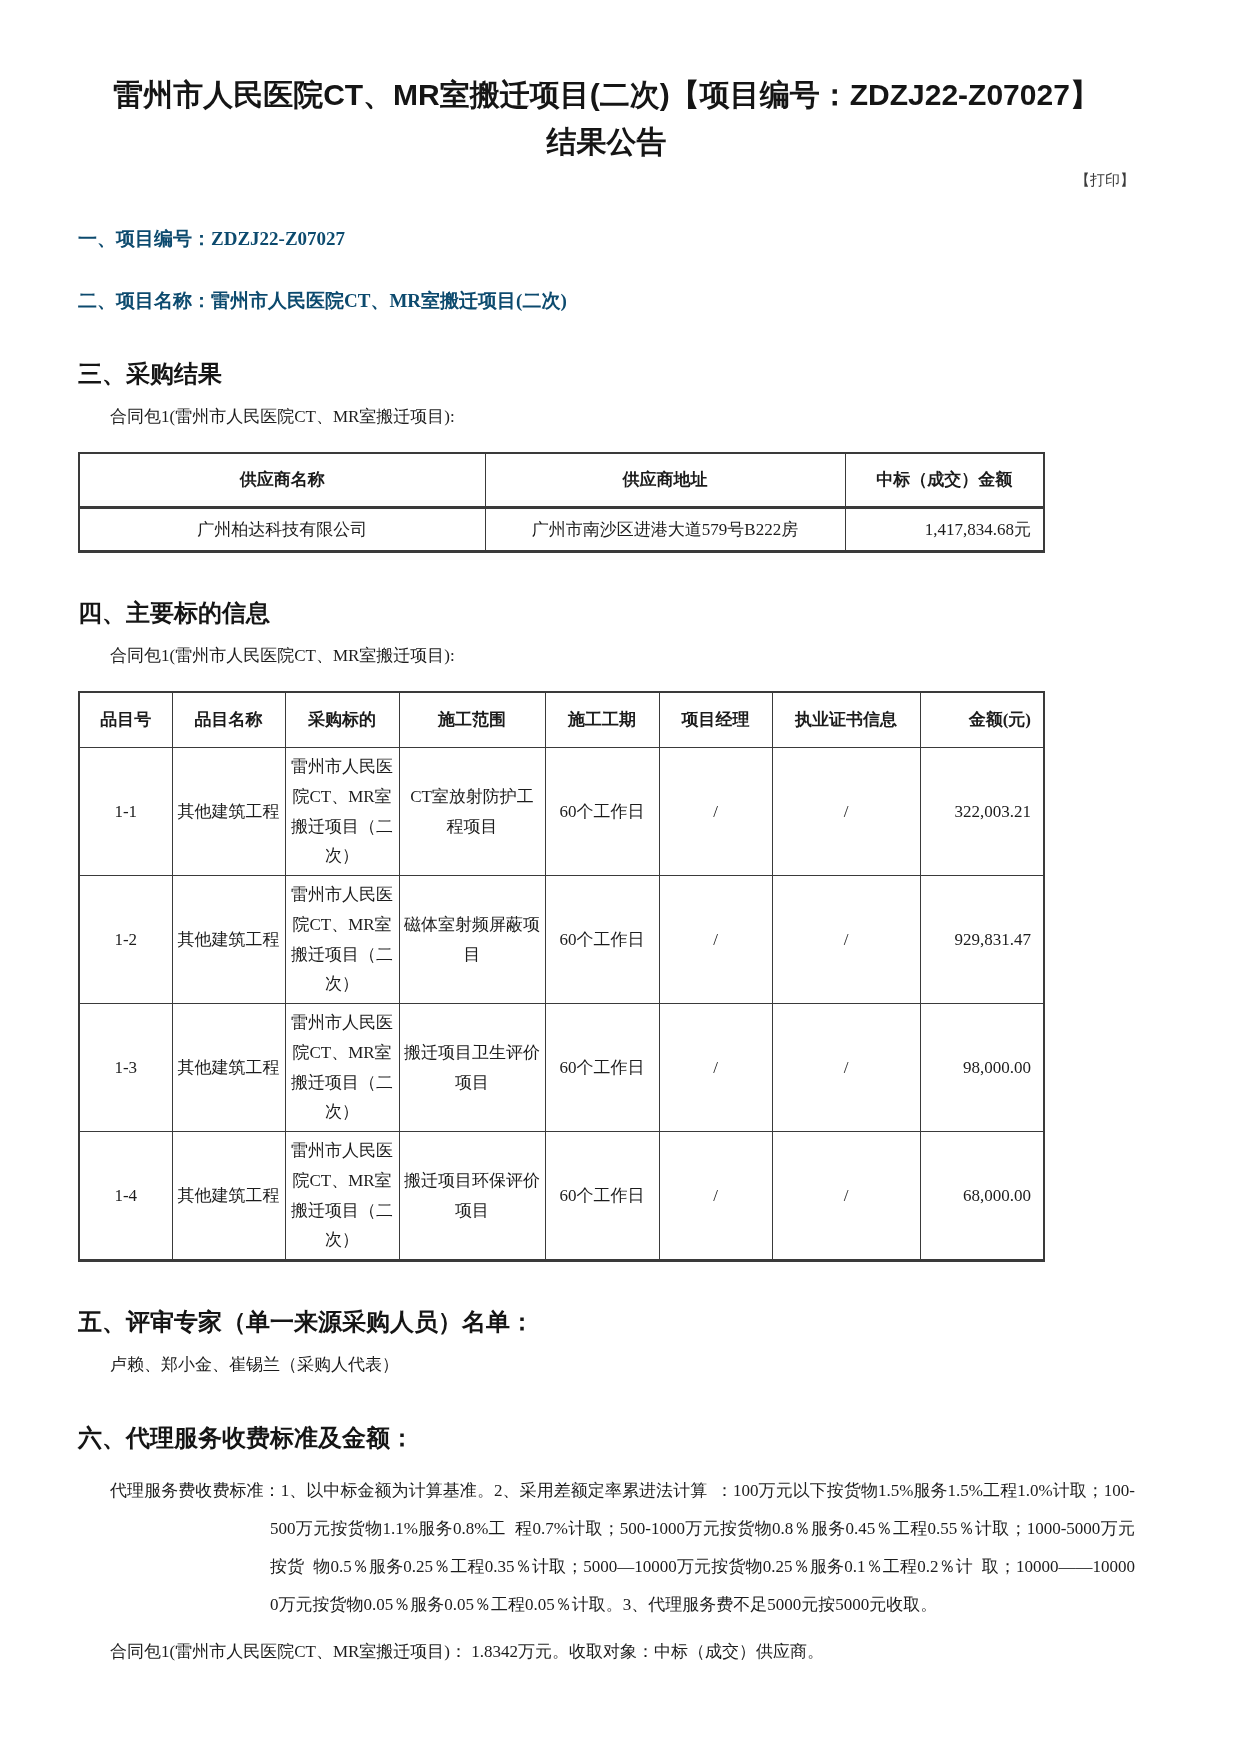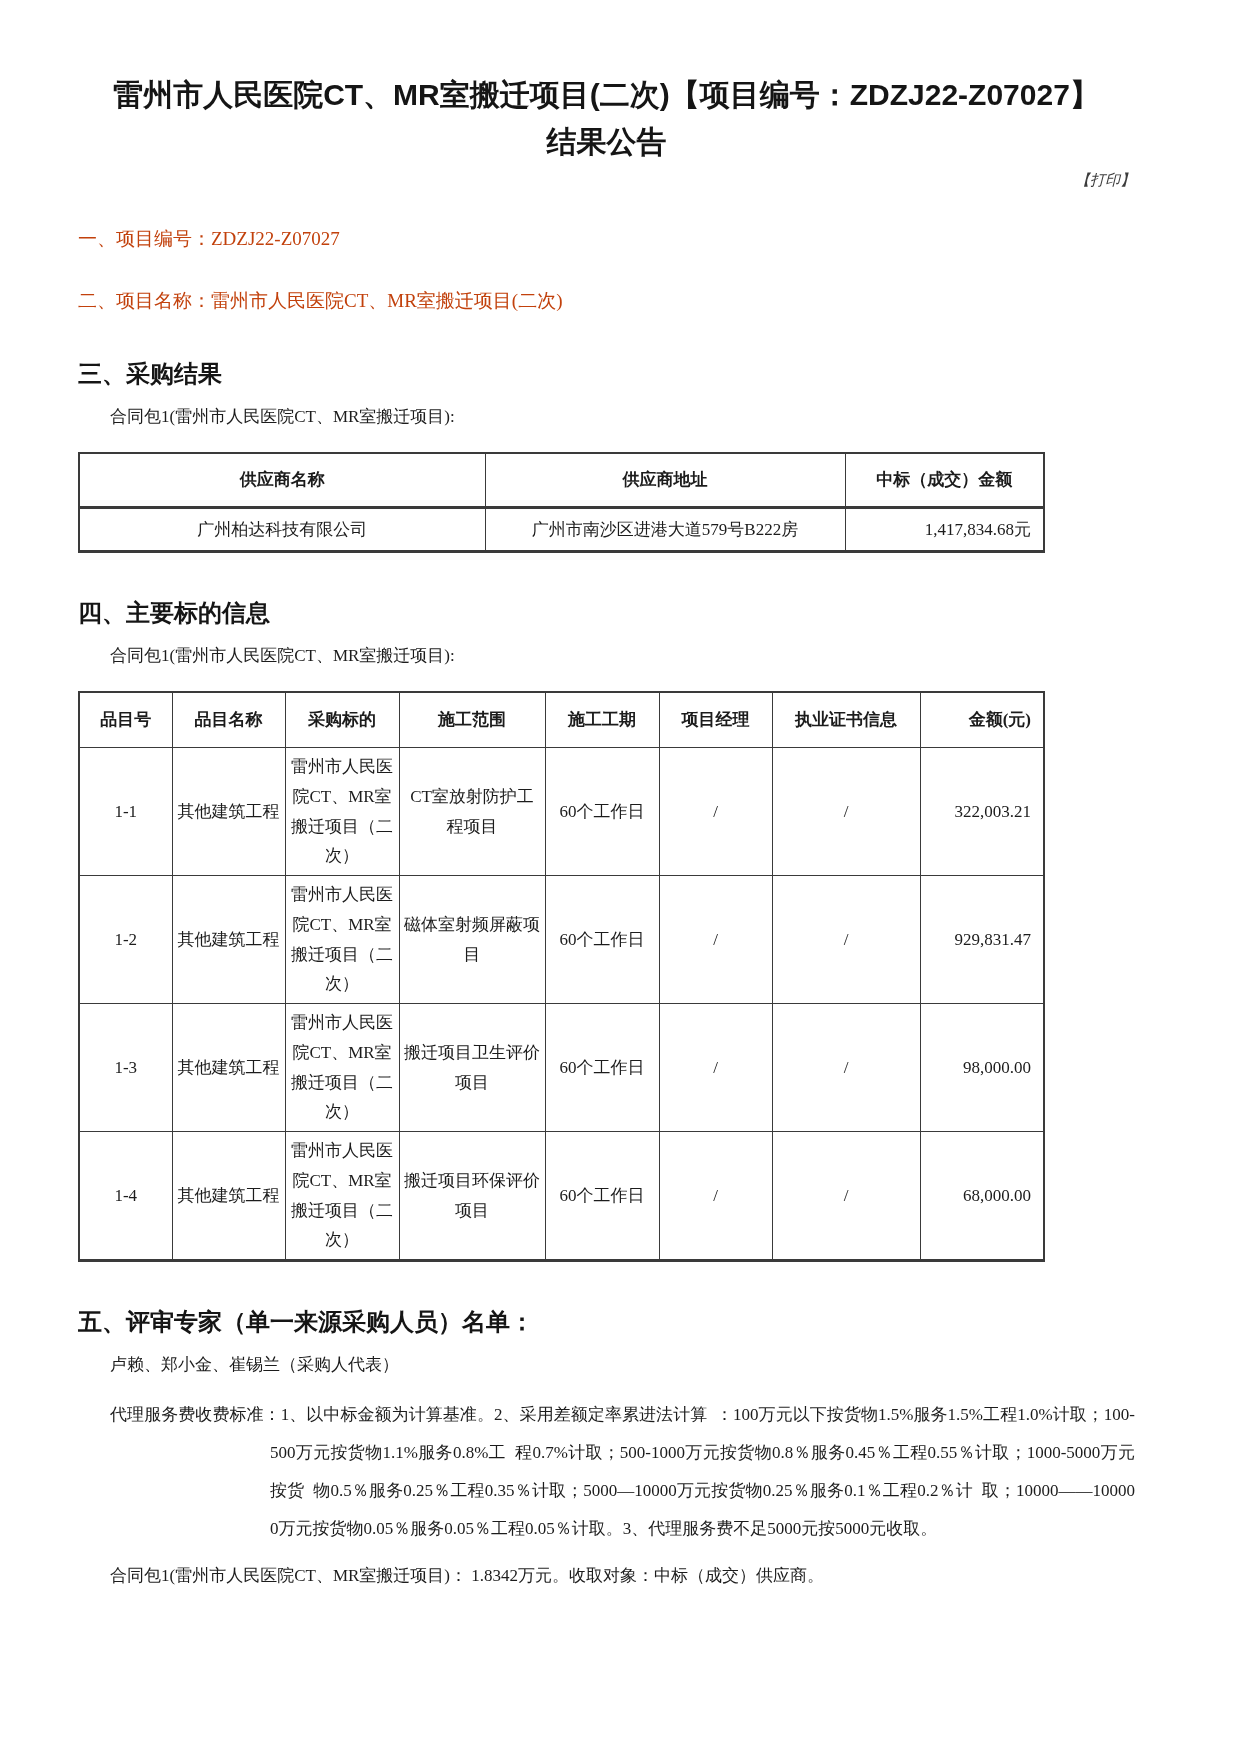--- a/index.html
+++ b/index.html
@@ -24,33 +24,32 @@
     text-align: center;
     font-family: "Liberation Sans", "DejaVu Sans", sans-serif;
     font-weight: bold;
     font-size: 30px;
     line-height: 1.55;
     color: #151515;
   }
   .print-row {
     text-align: right;
     margin: 6px 0 30px 0;
-    font-style: italic;
   }
   .print-btn {
     font-size: 15px;
     color: #3c3c3c;
     cursor: pointer;
     font-family: "Liberation Serif", "DejaVu Serif", serif;
   }
   .sec-head-serif {
     margin: 36px 0 0 0;
     font-size: 19px;
-    font-weight: 400;
-    color: #c2410c;
+    font-weight: 700;
+    color: #0c4a6e;
   }
   .sec-head-sans {
     margin: 44px 0 0 0;
     font-family: "Liberation Sans", "DejaVu Sans", sans-serif;
     font-weight: bold;
     font-size: 24px;
     color: #151515;
   }
   .indent {
     margin: 14px 0 0 32px;
@@ -204,16 +203,17 @@
           <td>/</td>
           <td>/</td>
           <td class="right">68,000.00</td>
         </tr>
       </tbody>
   </table>
 
   <div class="sec-head-sans">五、评审专家（单一来源采购人员）名单：</div>
   <div class="indent">卢赖、郑小金、崔锡兰（采购人代表）</div>
 
+  <div class="sec-head-sans">六、代理服务收费标准及金额：</div>
   <div class="fee-text">代理服务费收费标准：1、以中标金额为计算基准。2、采用差额定率累进法计算  ：100万元以下按货物1.5%服务1.5%工程1.0%计取；100-500万元按货物1.1%服务0.8%工  程0.7%计取；500-1000万元按货物0.8％服务0.45％工程0.55％计取；1000-5000万元按货  物0.5％服务0.25％工程0.35％计取；5000—10000万元按货物0.25％服务0.1％工程0.2％计  取；10000——100000万元按货物0.05％服务0.05％工程0.05％计取。3、代理服务费不足5000元按5000元收取。</div>
   <div class="indent tight">合同包1(雷州市人民医院CT、MR室搬迁项目)： 1.8342万元。收取对象：中标（成交）供应商。</div>
 
 </div>
 
 </body></html>

